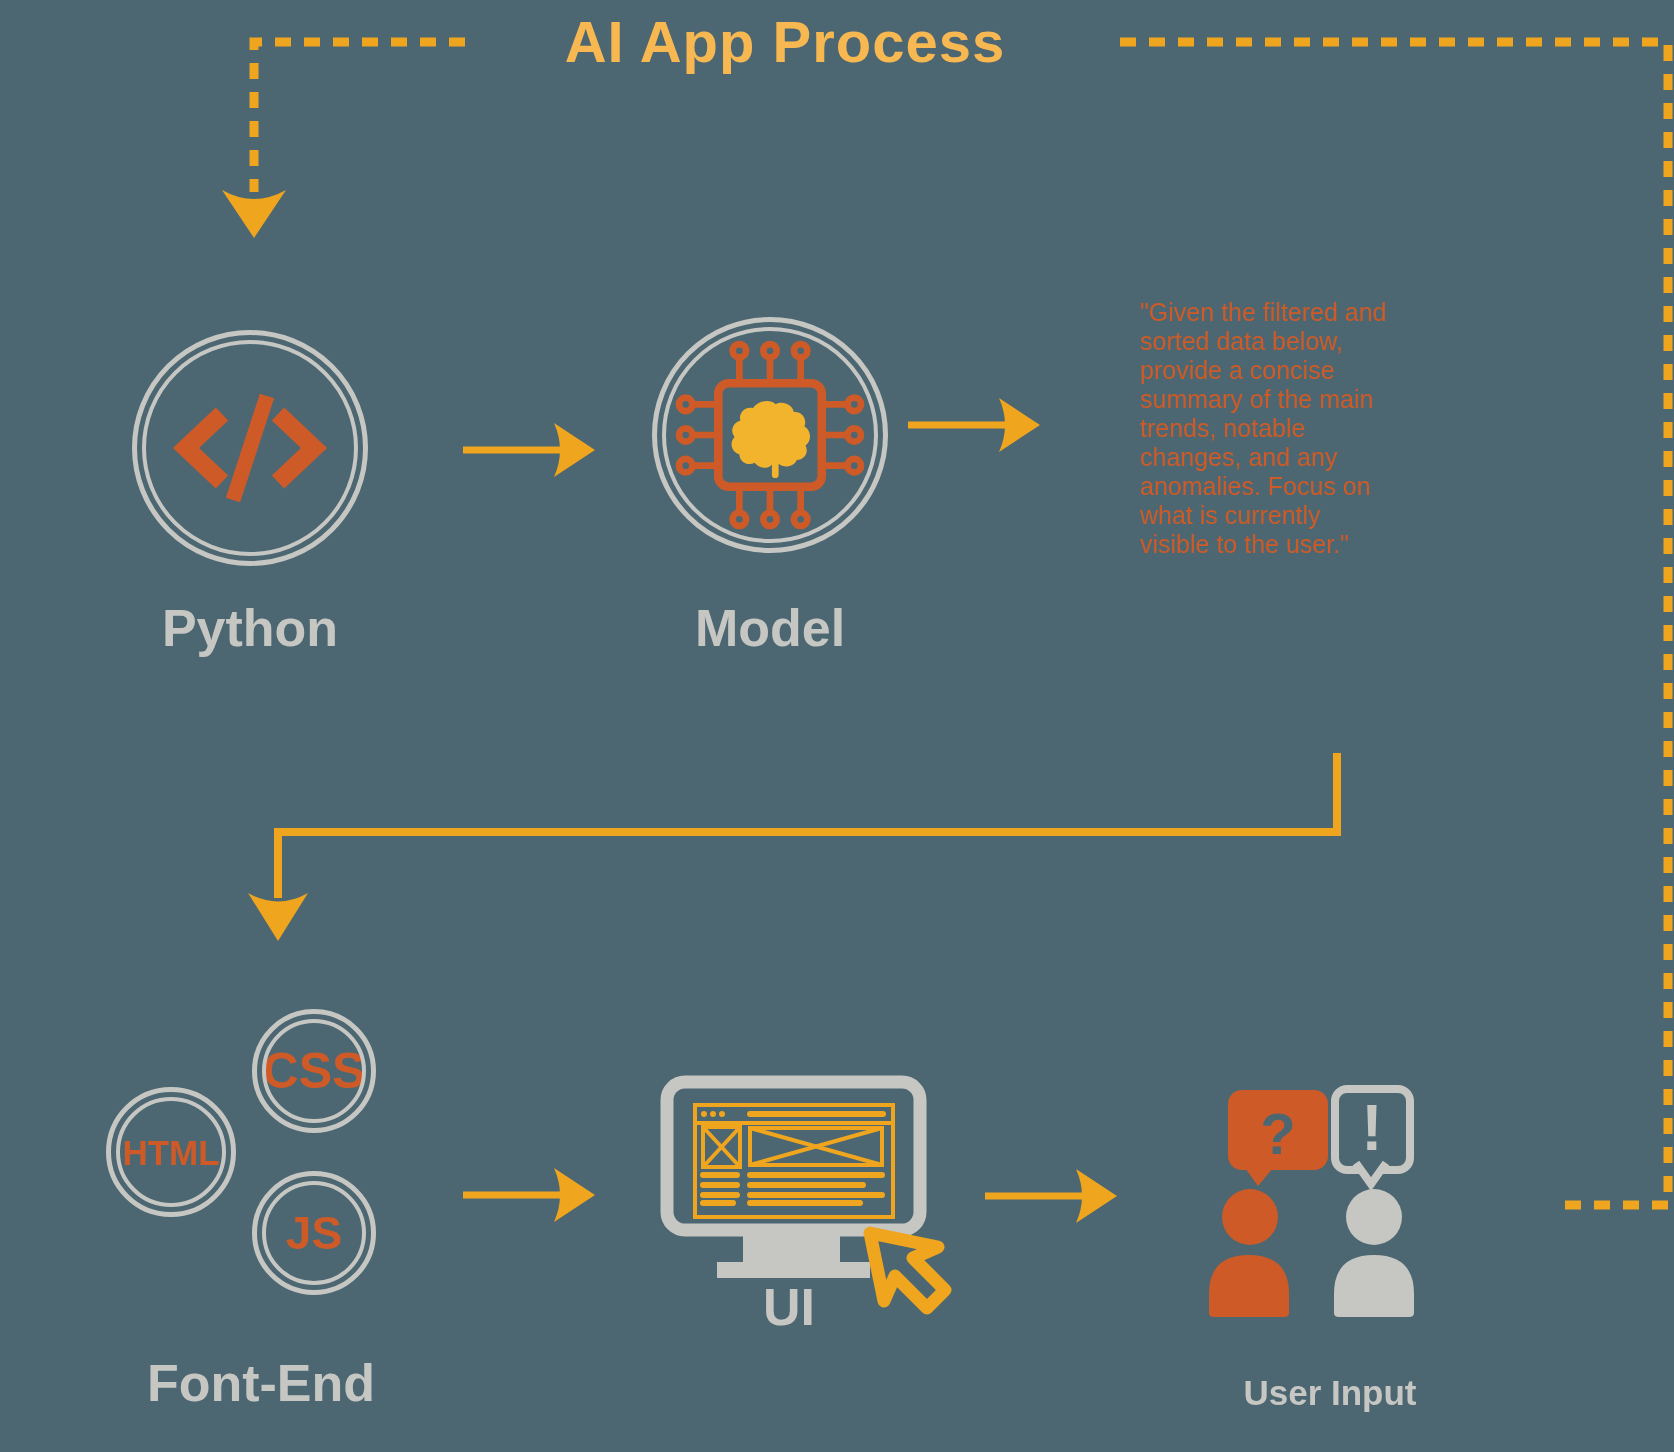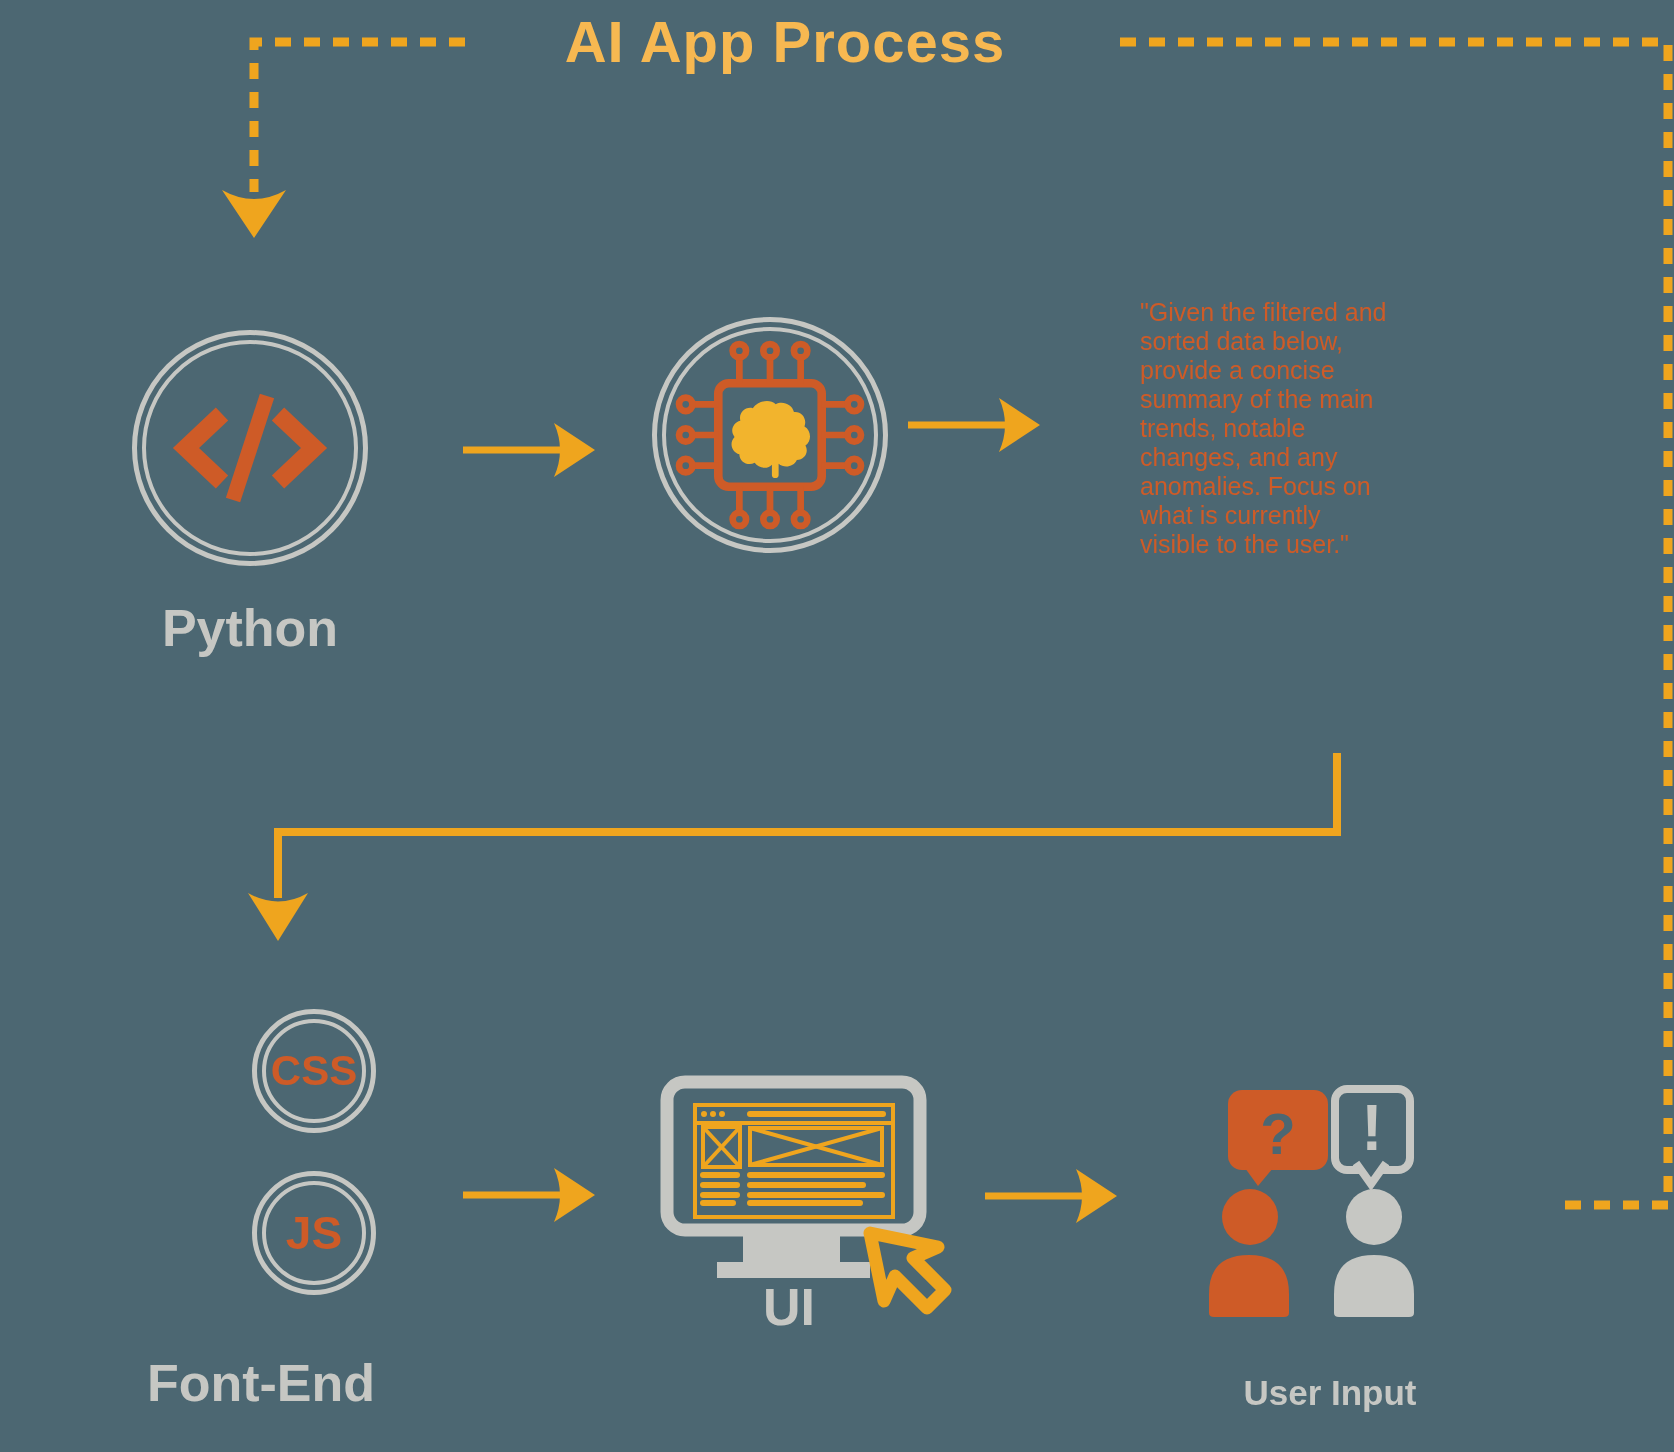--- a/index.html
+++ b/index.html
@@ -123,33 +123,37 @@
 
       <path class="brain-fill" d="M100,90
         C92,88 85,95 87,103 C79,105 76,114 81,120 C75,126 78,136 86,138
         C86,146 95,151 102,147 C106,153 116,154 120,149
         L120,160 C120,164 127,164 127,160 L127,148
         C133,153 143,151 146,144 C154,144 159,136 155,129
         C162,124 161,113 154,109 C157,101 151,93 143,94
         C141,86 131,82 124,86 C118,80 106,82 100,90 Z"></path>
     </svg>
   </div>
+  <div class="abs node-label" style="left:620px;top:598px;width:300px;">Model</div>
 
   <div class="abs prompt-quote">"Given the filtered and
 sorted data below,
 provide a concise
 summary of the main
 trends, notable
 changes, and any
 anomalies. Focus on
 what is currently
 visible to the user."</div>
 
   <div class="ring" style="left:252px;top:1009px;width:124px;height:124px;">
-    <span class="badge" style="font-size:42px;">CSS</span>
+    <span class="badge" style="font-size:50px;">CSS</span>
+  </div>
+  <div class="ring" style="left:106px;top:1087px;width:130px;height:130px;">
+    <span class="badge" style="font-size:35px;">HTML</span>
   </div>
   <div class="ring" style="left:252px;top:1171px;width:124px;height:124px;">
     <span class="badge" style="font-size:46px;">JS</span>
   </div>
   <div class="abs node-label" style="left:111px;top:1353px;width:300px;">Font-End</div>
 
   <svg class="abs" style="left:640px;top:1066px;" width="350" height="270" viewBox="0 0 350 270">
 
     <rect class="gray-fill" x="103" y="160" width="97" height="38"></rect>
     <rect class="gray-fill" x="77" y="196" width="153" height="16"></rect>

